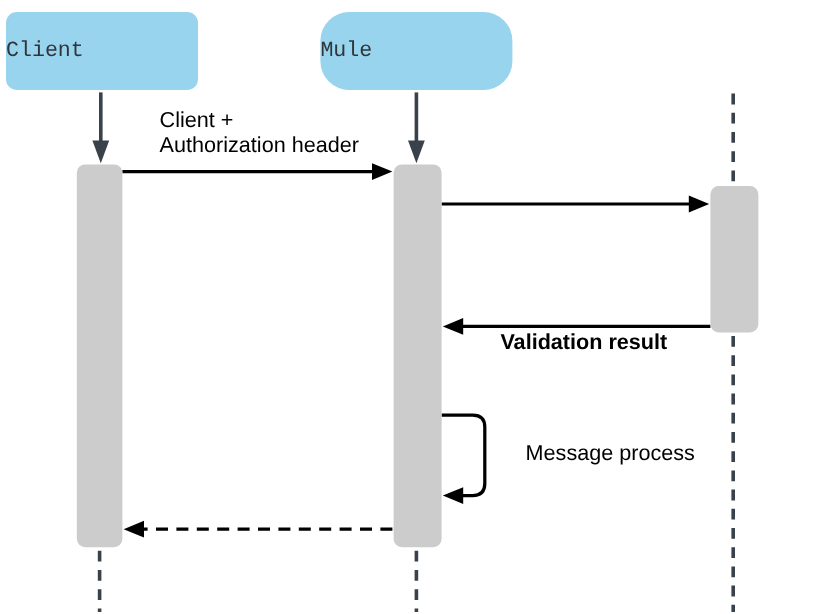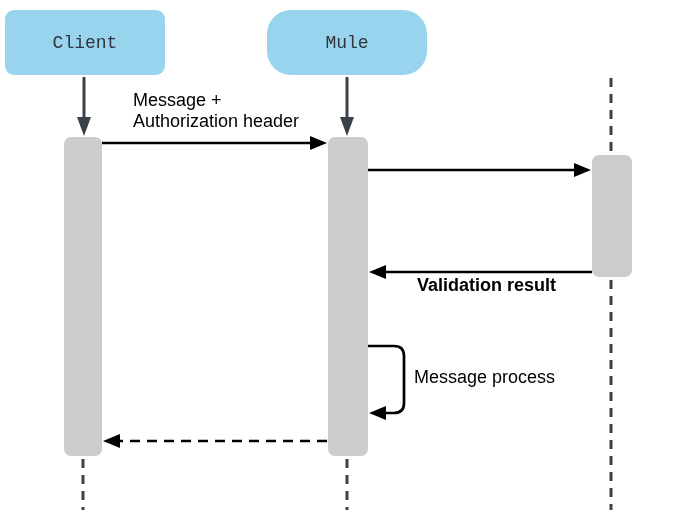--- a/index.html
+++ b/index.html
@@ -29,21 +29,21 @@
   
   .actor-box {
     position: absolute;
     top: 10px;
     width: 160px;
     height: 65px;
     background: var(--actor-fill);
     border-radius: 9px;
     display: flex;
     align-items: center;
-    justify-content: center;
+    justify-content: flex-start;
   }
   .actor-box span {
     font-family: "Liberation Mono", monospace;
     font-size: 18px;
     color: var(--actor-text);
     white-space: nowrap;
   }
   .actor-client { left: 5px; }
   .actor-mule { left: 267px; border-radius: 24px; }
   .actor-ldap { left: 530px; }
@@ -60,21 +60,21 @@
   .msg-label {
     position: absolute;
     font-size: 18px;
     line-height: 21px;
     color: var(--label-text);
     white-space: pre-line;
   }
   .msg-label-1 { left: 133px; top: 90px; }
   .msg-label-2 { left: 377px; top: 142px; }
   .msg-label-3 { left: 417px; top: 275px; font-weight: bold; }
-  .msg-label-4 { left: 414px; top: 367px; }
+  .msg-label-4 { left: 438px; top: 367px; }
   .msg-label-5 { left: 175px; top: 447px; }
   
   .slate-line { stroke: var(--lifeline); stroke-width: 3; fill: none; }
   .slate-dash { stroke: var(--lifeline); stroke-width: 3; fill: none; stroke-dasharray: 9 7; }
   .slate-head { fill: var(--lifeline); stroke: none; }
   .black-line { stroke: var(--arrow); stroke-width: 2.7; fill: none; }
   .black-dash { stroke: var(--arrow); stroke-width: 2.7; fill: none; stroke-dasharray: 10 7; }
   .black-head { fill: var(--arrow); stroke: none; }
 </style>
 </head>
@@ -128,18 +128,18 @@
     <span>Client</span>
   </div>
   <div class="actor-box actor-mule">
     <span>Mule</span>
   </div>
 
   <div class="activation activation-client"></div>
   <div class="activation activation-mule"></div>
   <div class="activation activation-ldap"></div>
 
-  <div class="msg-label msg-label-1">Message +
+  <div class="msg-label msg-label-1">Client +
 Authorization header</div>
   <div class="msg-label msg-label-3">Validation result</div>
   <div class="msg-label msg-label-4">Message process</div>
 
 </div>
 
 </body></html>

